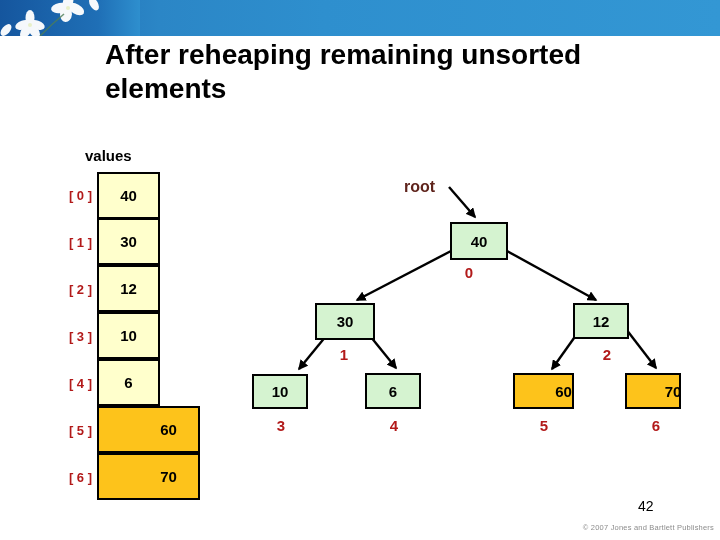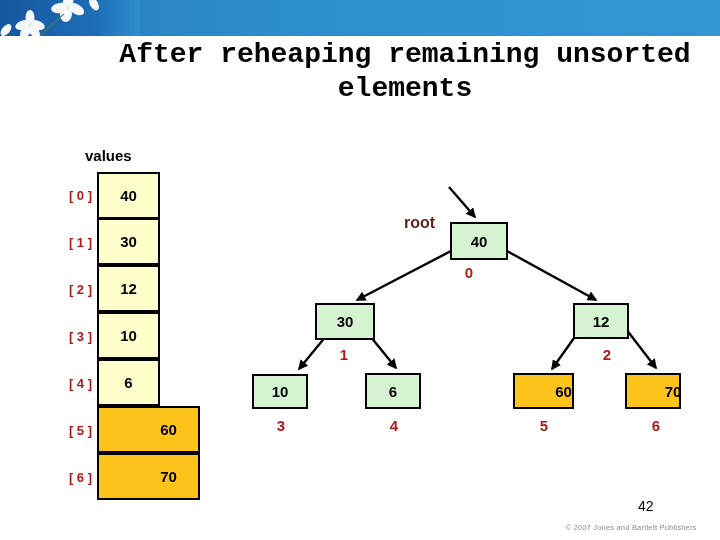--- a/index.html
+++ b/index.html
@@ -8,22 +8,22 @@
     font-family:"Liberation Sans","DejaVu Sans",sans-serif;
   }
   
   .banner{
     position:absolute;left:0;top:0;width:720px;height:36px;
     background:linear-gradient(90deg,#1B62AC 0%,#2B86C6 22%,var(--banner-blue) 45%,#3397D4 100%);
   }
   .flowers{position:absolute;left:0;top:0;}
   
   .title{
-    position:absolute;left:105px;top:38px;width:600px;text-align:center;
-    font-size:28px;font-weight:bold;color:#000;line-height:34px;letter-spacing:0;font-family:Liberation Mono, monospace;
+    position:absolute;left:105px;top:38px;width:600px;
+    font-size:28px;font-weight:bold;color:#000;line-height:34px;letter-spacing:0;
   }
   
   .values-label{
     position:absolute;left:85px;top:147px;font-size:15px;font-weight:bold;color:#000;
   }
   .array{position:absolute;left:56px;top:172px;}
   .array .row{display:flex;align-items:center;height:47px;}
   .array .row + .row .cell{margin-top:-2px;}
   .idx{
     width:36px;text-align:right;padding-right:5px;
@@ -44,29 +44,29 @@
     font-size:15px;font-weight:bold;color:#000;box-sizing:border-box;
   }
   .node.green{background:var(--heap-green);}
   .node.orange{background:var(--sorted-orange);}
   .tindex{
     position:absolute;width:18px;text-align:center;
     font-size:15px;font-weight:bold;color:var(--index-red);
   }
   .root-label{
     position:absolute;left:404px;top:178px;
-    font-size:16px;font-weight:bold;color:var(--root-maroon);margin-top:36px;
+    font-size:16px;font-weight:bold;color:var(--root-maroon);
   }
   
   .pagenum{
     position:absolute;left:638px;top:498px;width:28px;text-align:left;
     font-size:14px;color:#000;
   }
   .copyright{
-    position:absolute;left:548px;top:523px;width:166px;text-align:center;
+    position:absolute;left:548px;top:523px;width:166px;text-align:right;
     font-size:7.5px;color:var(--footer-gray);letter-spacing:.2px;
   }
 </style>
 </head>
 <body>
 
 <div class="slide">
 
   <div class="banner">
     <svg class="flowers" width="140" height="36" viewBox="0 0 140 36">

